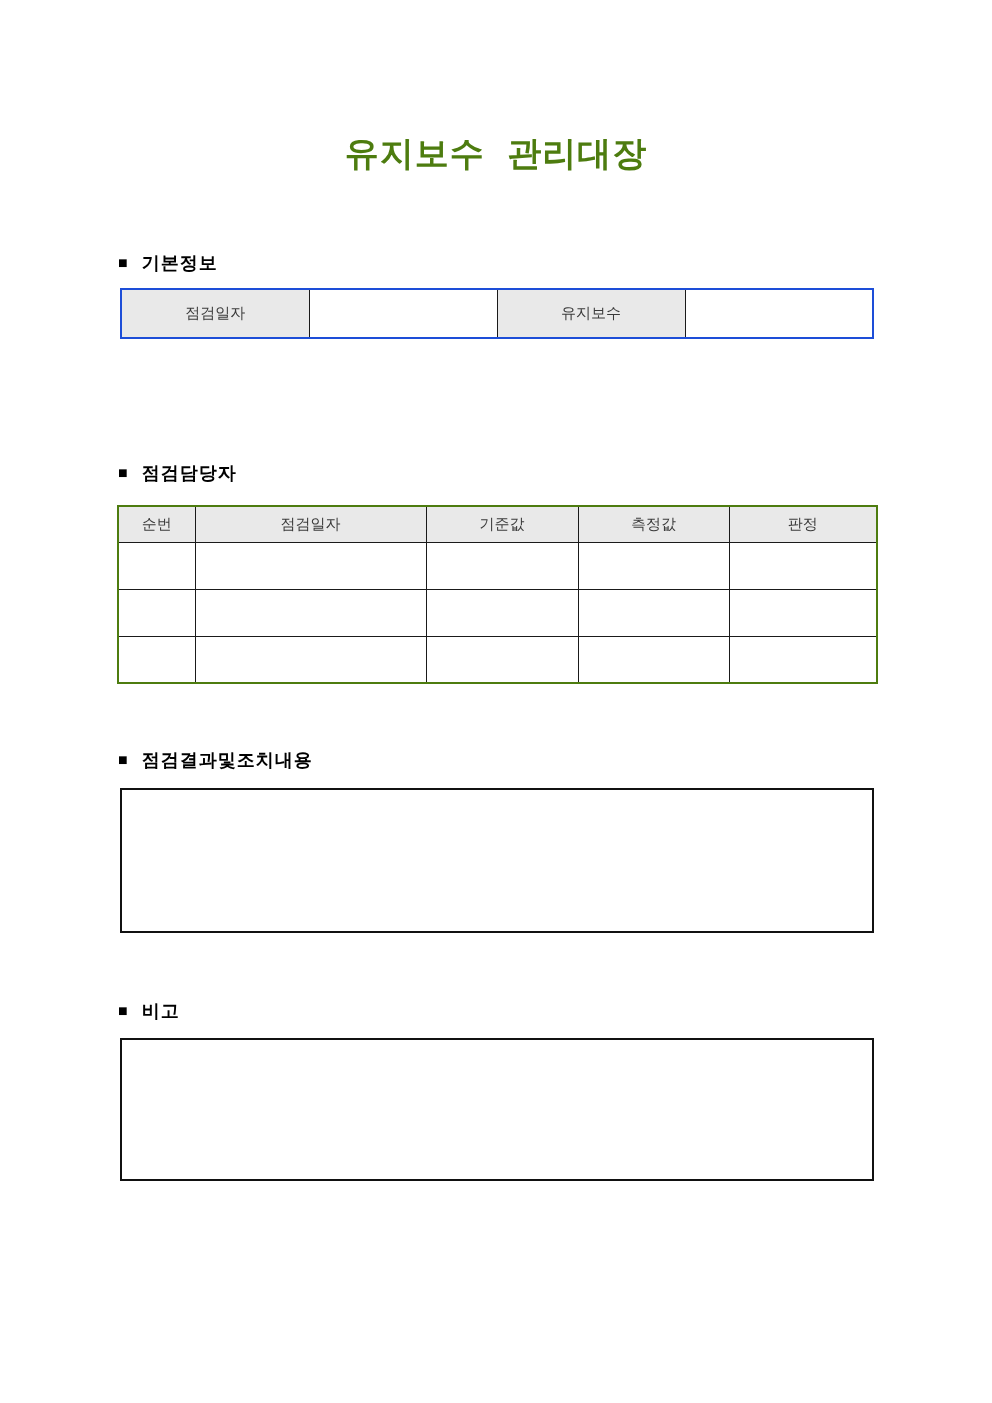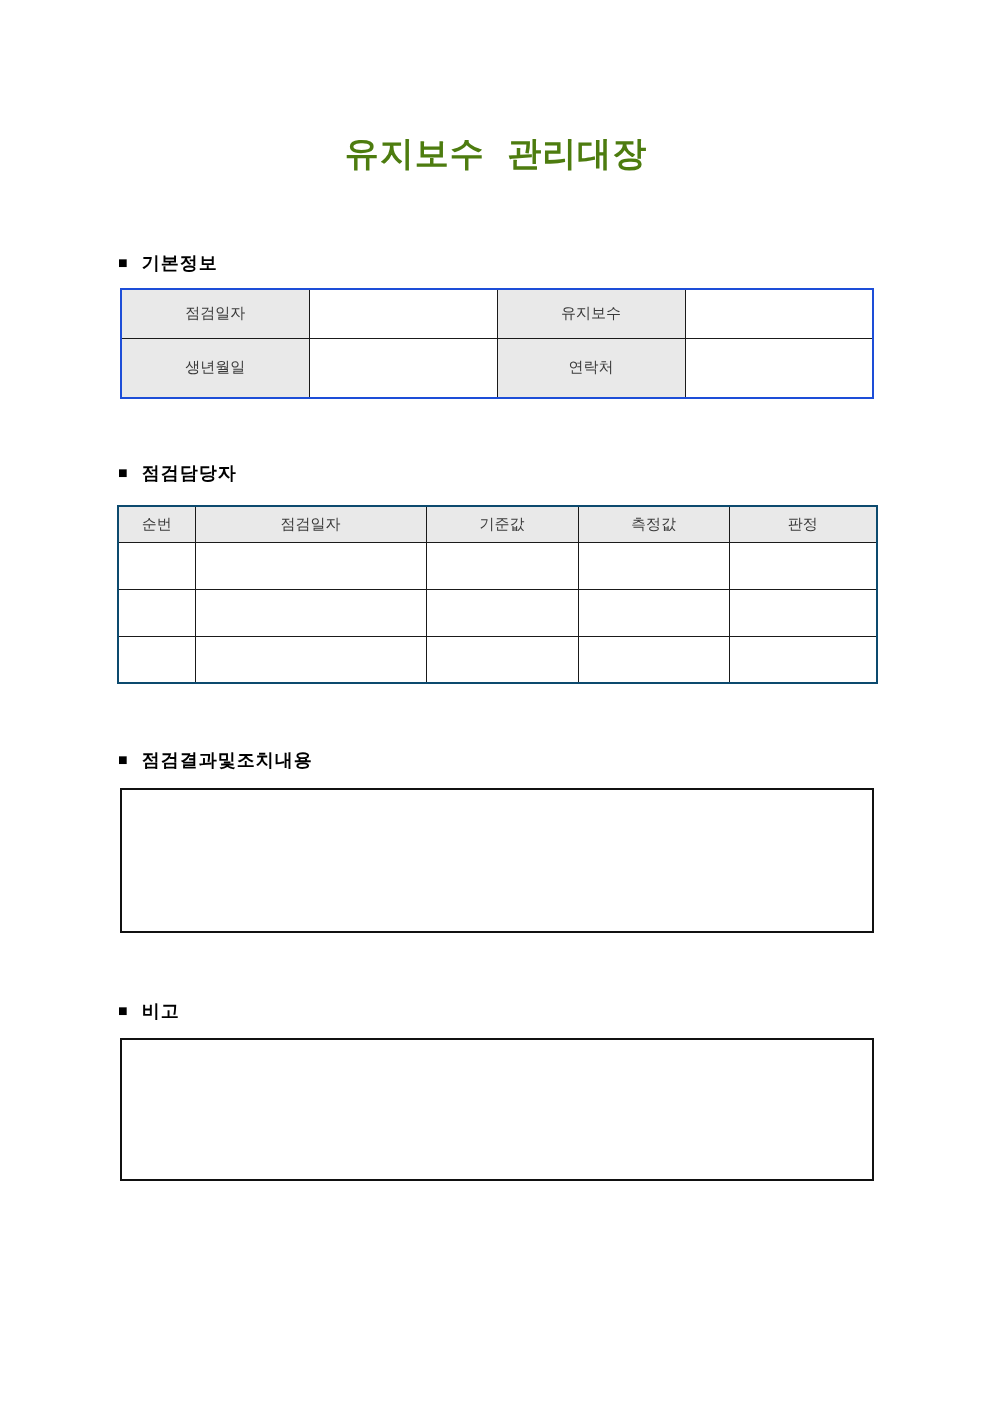--- a/index.html
+++ b/index.html
@@ -77,21 +77,21 @@
     width: 754px;
     border: 2px solid #1d4ed8;
   }
   .basic-table .row-1 { height: 49px; }
   .basic-table .row-2 { height: 60px; }
 
   .perf-table {
     top: 505px;
     left: 117px;
     width: 759px;
-    border: 2px solid #0c4a6e;
+    border: 2px solid #4d7c0f;
   }
   .perf-table thead tr { height: 36px; }
   .perf-table tbody tr { height: 47px; }
 
   
   .content-box {
     position: absolute;
     left: 120px;
     width: 754px;
     border: 2px solid #111111;
@@ -120,26 +120,20 @@
       <col style="width:25%">
         <col style="width:25%">
         <col style="width:25%">
         <col style="width:25%">
     </colgroup>
     <tbody>
       <tr class="row-1">
         <td class="label-cell">점검일자</td>
         <td class="value-cell"></td>
         <td class="label-cell">유지보수</td>
-        <td class="value-cell"></td>
-      </tr>
-      <tr class="row-2">
-        <td class="label-cell">생년월일</td>
-        <td class="value-cell"></td>
-        <td class="label-cell">연락처</td>
         <td class="value-cell"></td>
       </tr>
     </tbody>
   </table>
 
   <div class="section-heading heading-perf">
     <span class="bullet">■</span>
     <span>점검담당자</span>
   </div>
 

